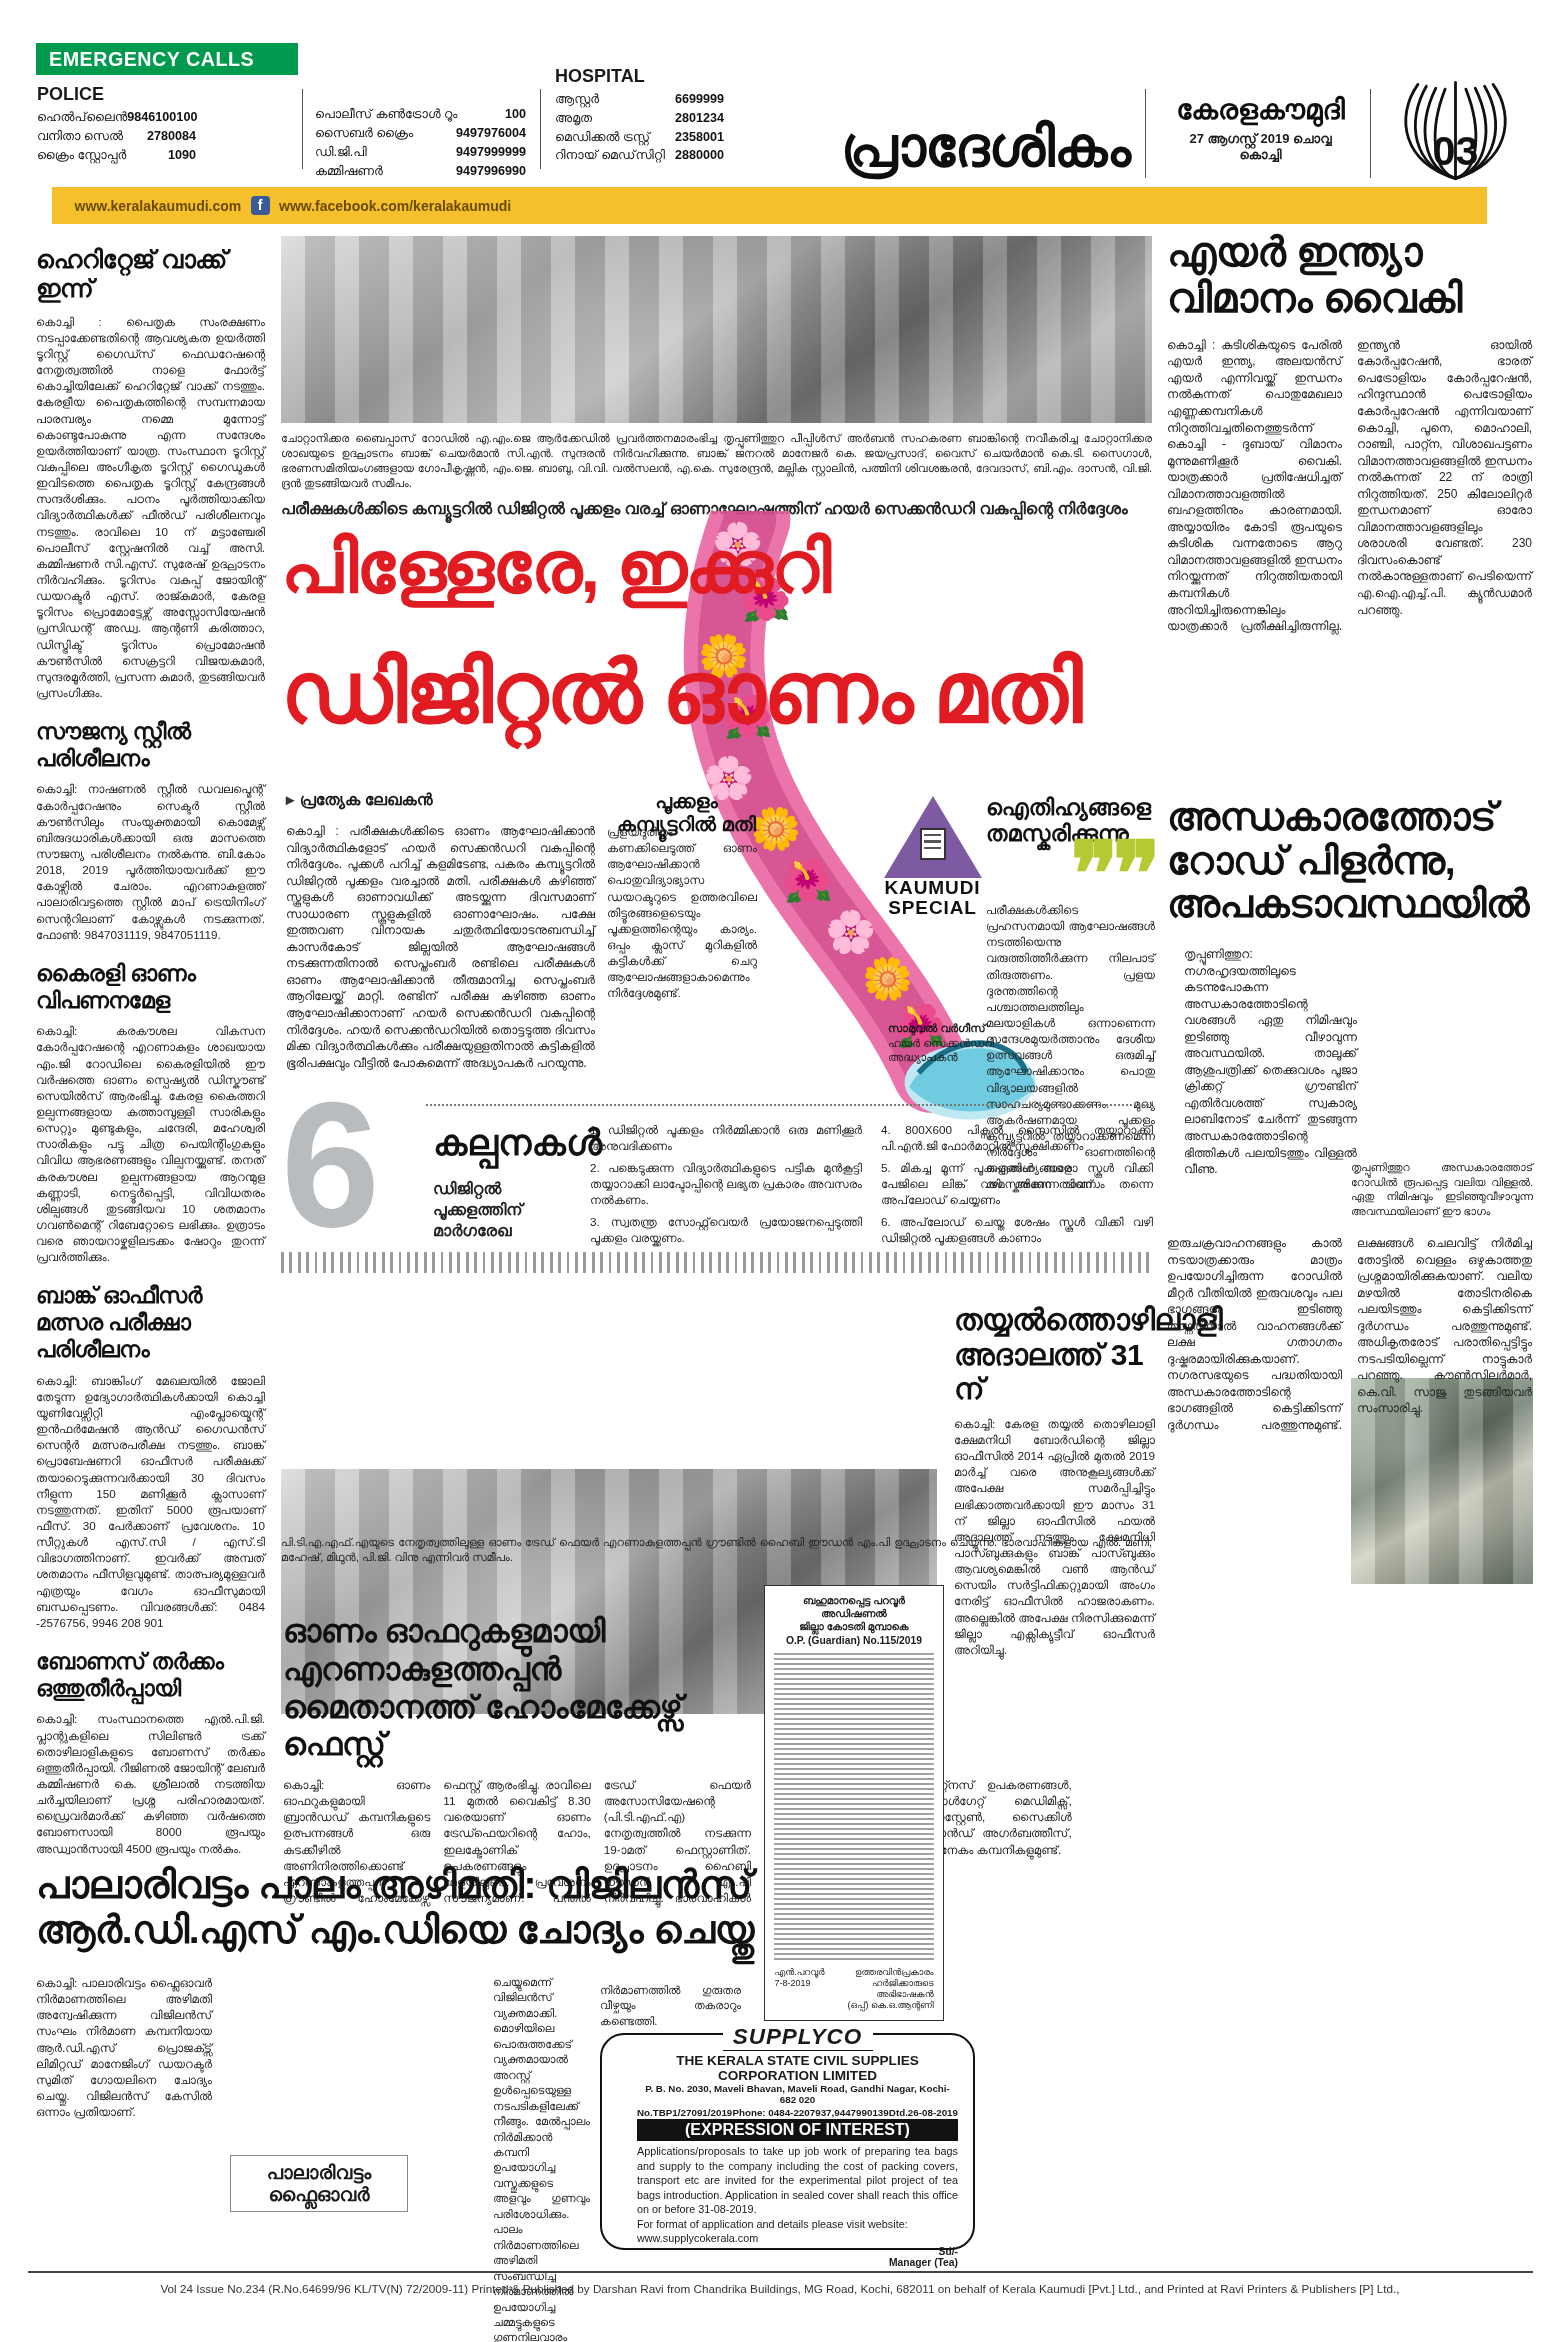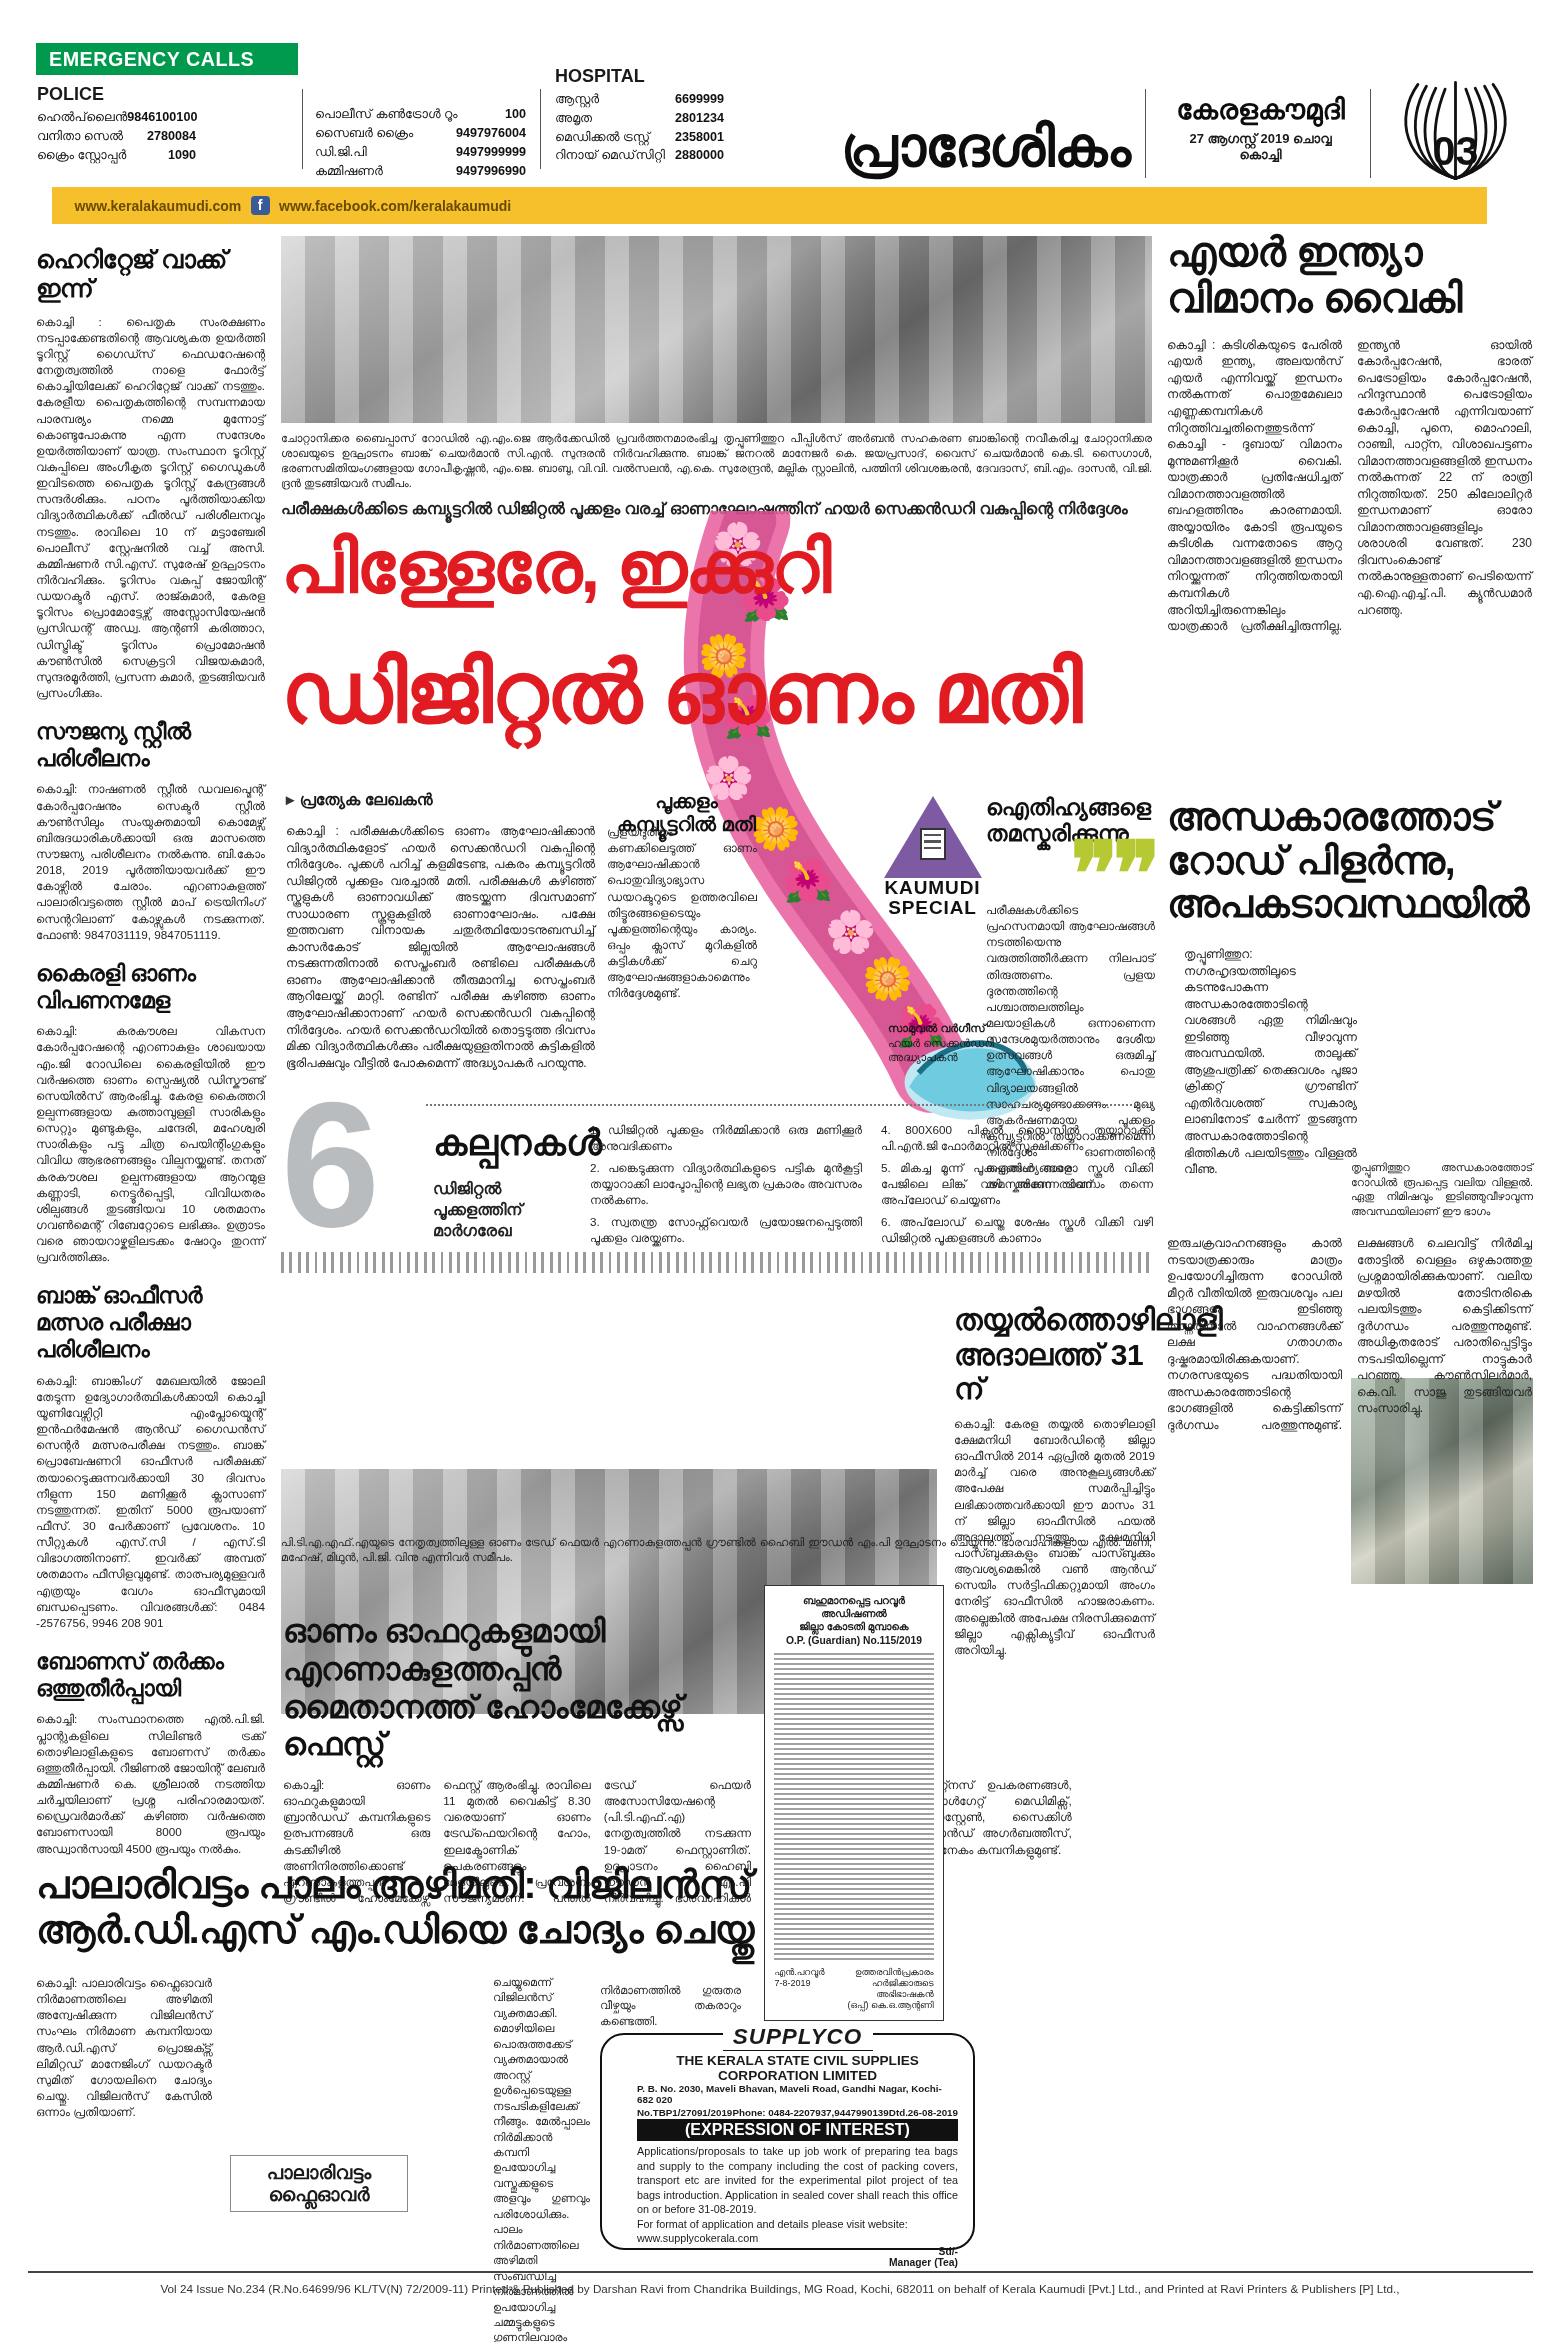--- a/index.html
+++ b/index.html
@@ -307,21 +307,21 @@
   </div>
   <div class="abs body-txt ml" style="left:36px; top:1975px; width:176px; height:272px;">കൊച്ചി: പാലാരിവട്ടം ഫ്ലൈഓവർ നിർമാണത്തിലെ അഴിമതി അന്വേഷിക്കുന്ന വിജിലൻസ് സംഘം നിർമാണ കമ്പനിയായ ആർ.ഡി.എസ് പ്രൊജക്ട്സ് ലിമിറ്റഡ് മാനേജിംഗ് ഡയറക്ടർ സുമിത് ഗോയലിനെ ചോദ്യം ചെയ്തു. വിജിലൻസ് കേസിൽ ഒന്നാം പ്രതിയാണ്.</div>
 
   <div class="abs label-box ml" style="left:230px; top:2155px; width:178px; padding:5.6px 3.7px;">പാലാരിവട്ടം ഫ്ലൈഓവർ</div>
   <div class="abs body-txt ml" style="left:493px; top:1975px; width:97px; height:272px; font-size:11.2px;">ചെയ്യുമെന്ന് വിജിലൻസ് വ്യക്തമാക്കി. മൊഴിയിലെ പൊരുത്തക്കേട് വ്യക്തമായാൽ അറസ്റ്റ് ഉൾപ്പെടെയുള്ള നടപടികളിലേക്ക് നീങ്ങും. മേൽപ്പാലം നിർമിക്കാൻ കമ്പനി ഉപയോഗിച്ച വസ്തുക്കളുടെ അളവും ഗുണവും പരിശോധിക്കും. പാലം നിർമാണത്തിലെ അഴിമതി സംബന്ധിച്ച നിർമാണത്തിൽ ഉപയോഗിച്ച ചമ്മട്ടുകളുടെ ഗുണനിലവാരം കുറഞ്ഞതാണെന്ന് ഐ.ഐ.ടി. മദ്രാസ് സംഘം കണ്ടെത്തിയിരുന്നു.</div>
   <div class="abs body-txt ml" style="left:600px; top:1975px; width:141px; height:49px; font-size:11.2px;margin-top:8px;">നിർമാണത്തിൽ ഗുരുതര വീഴ്ചയും തകരാറും കണ്ടെത്തി.</div>
 
   <div class="abs supplyco" style="left:600px; top:2033px; width:375px; height:217px;padding-left:35px;">
     <div style="text-align:center; font-weight:bold; font-style:italic; font-size:22.5px; letter-spacing:0.9px; border-bottom:1.9px solid #111; width:150px; margin:-20.6px auto 1.9px; background:#fff;">SUPPLYCO</div>
     <div style="text-align:center; font-weight:bold; font-size:13.6px;">THE KERALA STATE CIVIL SUPPLIES CORPORATION LIMITED</div>
-    <div style="text-align:left; font-weight:bold; font-size:9.8px;">P. B. No. 2030, Maveli Bhavan, Maveli Road, Gandhi Nagar, Kochi-682 020</div>
+    <div style="text-align:center; font-weight:bold; font-size:9.8px;">P. B. No. 2030, Maveli Bhavan, Maveli Road, Gandhi Nagar, Kochi-682 020</div>
     <div style="display:flex; justify-content:space-between; font-size:9.8px; font-weight:bold; margin:1.9px 0;">
       <span>No.TBP1/27091/2019</span>
       <span>Phone: 0484-2207937,9447990139</span>
       <span>Dtd.26-08-2019</span>
     </div>
     <div class="eoi-band">(EXPRESSION OF INTEREST)</div>
     <div style="font-size:10.8px; text-align:justify; margin-top:2.8px; line-height:1.35;">Applications/proposals to take up job work of preparing tea bags and supply to the company including the cost of packing covers, transport etc are invited for the experimental pilot project of tea bags introduction. Application in sealed cover shall reach this office on or before 31-08-2019.</div>
     <div style="font-size:10.8px; line-height:1.35;">For format of application and details please visit website: www.supplycokerala.com</div>
     <div style="text-align:right; font-size:10.3px; font-weight:bold;">
       <span>Sd/-</span><br>

